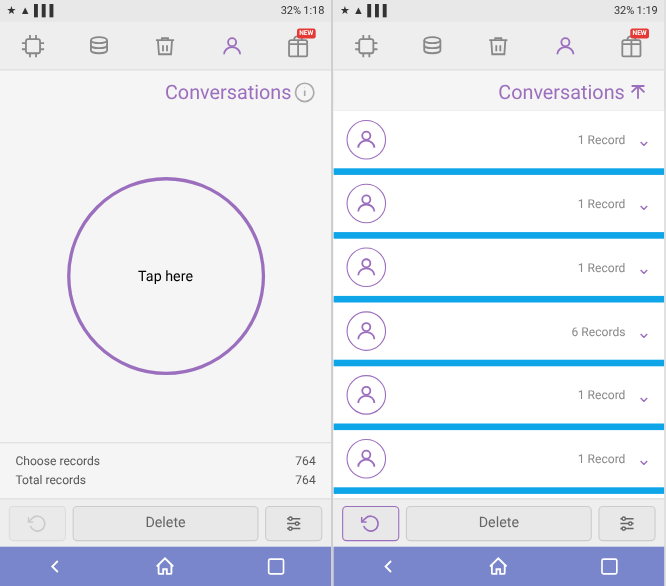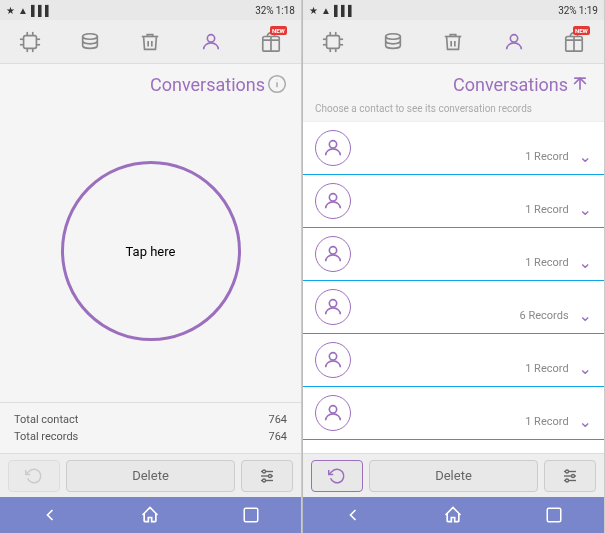--- a/index.html
+++ b/index.html
@@ -211,23 +211,23 @@
     }
 
     .contact-list {
       flex: 1;
       overflow-y: auto;
       background: white;
       border-top: 1px solid #eee;
     }
     .contact-item {
       display: flex;
-      align-items: flex-end;
+      align-items: center;
       padding: 8px 12px;
-      border-bottom: 1px solid #0ea5e9;
+      border-bottom: 6px solid #0ea5e9;
       cursor: pointer;
     }
     .contact-avatar {
       width: 36px;
       height: 36px;
       border-radius: 50%;
       border: 1.5px solid #9c6fbe;
       display: flex;
       align-items: center;
       justify-content: center;
@@ -339,21 +339,21 @@
     </div>
 
     <div class="analyze-section">
       <div class="analyze-circle">
         <span class="tap-text">Tap here</span>
       </div>
     </div>
 
     <div class="stats-section">
       <div class="stat-row">
-        <span>Total contact</span>
+        <span>Choose records</span>
         <span>764</span>
       </div>
       <div class="stat-row">
         <span>Total records</span>
         <span>764</span>
       </div>
     </div>
 
     <div class="bottom-toolbar">
       <div class="bottom-btn disabled">
@@ -462,21 +462,20 @@
       <span class="screen-title">Conversations</span>
       <div class="header-icon">
         <svg viewBox="0 0 24 24" fill="none" stroke="#9c6fbe" stroke-width="2" width="20" height="20">
           <line x1="12" y1="19" x2="12" y2="5"></line>
           <polyline points="5 12 12 5 19 12"></polyline>
           <line x1="5" y1="5" x2="19" y2="5"></line>
         </svg>
       </div>
     </div>
 
-    <div class="subtitle">Choose a contact to see its conversation records</div>
 
     <div class="contact-list">
 
       <div class="contact-item">
         <div class="contact-avatar">
           <svg viewBox="0 0 24 24" fill="none" stroke="#9c6fbe" stroke-width="1.8">
             <circle cx="12" cy="8" r="4"></circle>
               <path d="M4 20c0-4 3.58-7 8-7s8 3 8 7"></path>
           </svg>
         </div>

